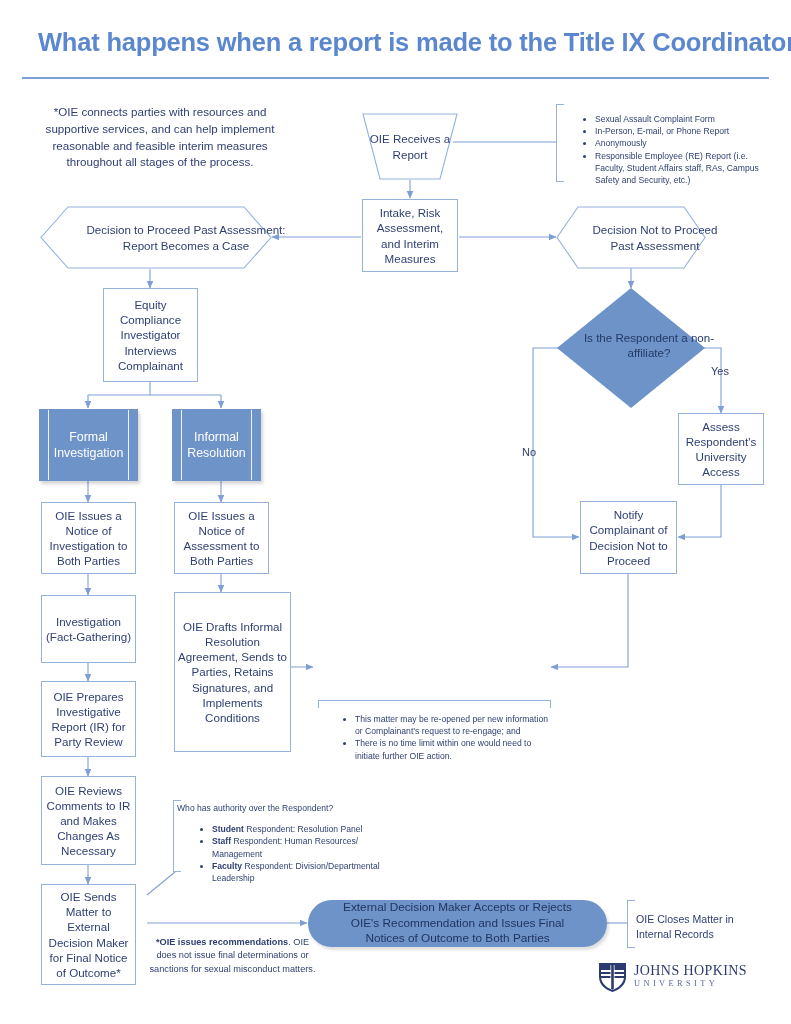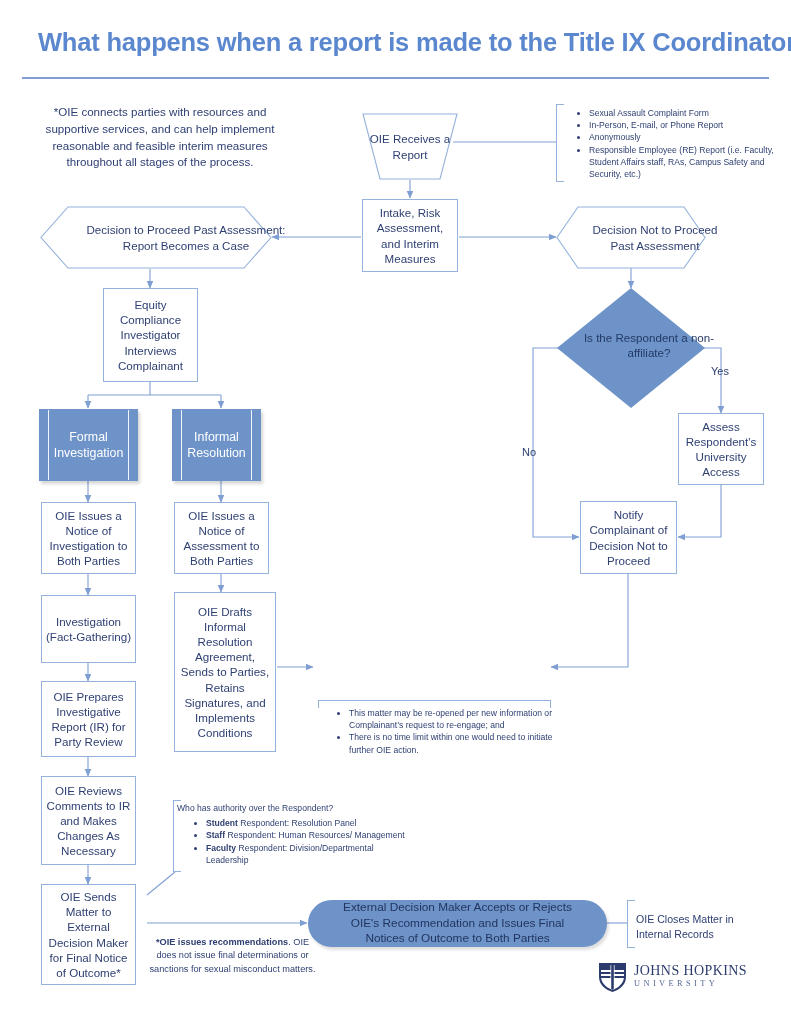--- a/index.html
+++ b/index.html
@@ -54,21 +54,21 @@
     line-height:1.45;
     color:#2e3f72;
     text-align:center;
   }
   .smalltext{
     position:absolute;
     font-size:8.6px;
     line-height:1.42;
     color:#2e3f72;
   }
-  .smalltext ul{margin:3px;padding-left:26px;}
+  .smalltext ul{margin:9px;padding-left:26px;}
   .smalltext li{margin:0 0 0 0;}
   
   .bracket{
     position:absolute;
     border:1px solid #94b2dc;
     box-sizing:border-box;
   }
   .bracket.left{border-right:none;}
   .bracket.topb{border-bottom:none;}
 
@@ -295,21 +295,21 @@
     <span>OIE Issues a Notice of Investigation to Both Parties</span>
   </div>
   <div class="node rect" style="left:174px;top:502px;width:95px;height:72px;padding:2px 3px;">
     <span>OIE Issues a Notice of Assessment to Both Parties</span>
   </div>
 
   <div class="node rect" style="left:41px;top:595px;width:95px;height:68px;padding:2px 3px;">
     <span>Investigation (Fact-Gathering)</span>
   </div>
 
-  <div class="node rect" style="left:174px;top:592px;width:102px;height:160px;padding:2px 3px;">
+  <div class="node rect" style="left:174px;top:592px;width:117px;height:160px;padding:2px 3px;">
     <span>OIE Drafts Informal Resolution Agreement, Sends to Parties, Retains Signatures, and Implements Conditions</span>
   </div>
 
   <div class="node rect" style="left:41px;top:681px;width:95px;height:76px;padding:2px 3px;">
     <span>OIE Prepares Investigative Report (IR) for Party Review</span>
   </div>
 
   <div class="node rect" style="left:41px;top:776px;width:95px;height:89px;padding:2px 3px;">
     <span>OIE Reviews Comments to IR and Makes Changes As Necessary</span>
   </div>

